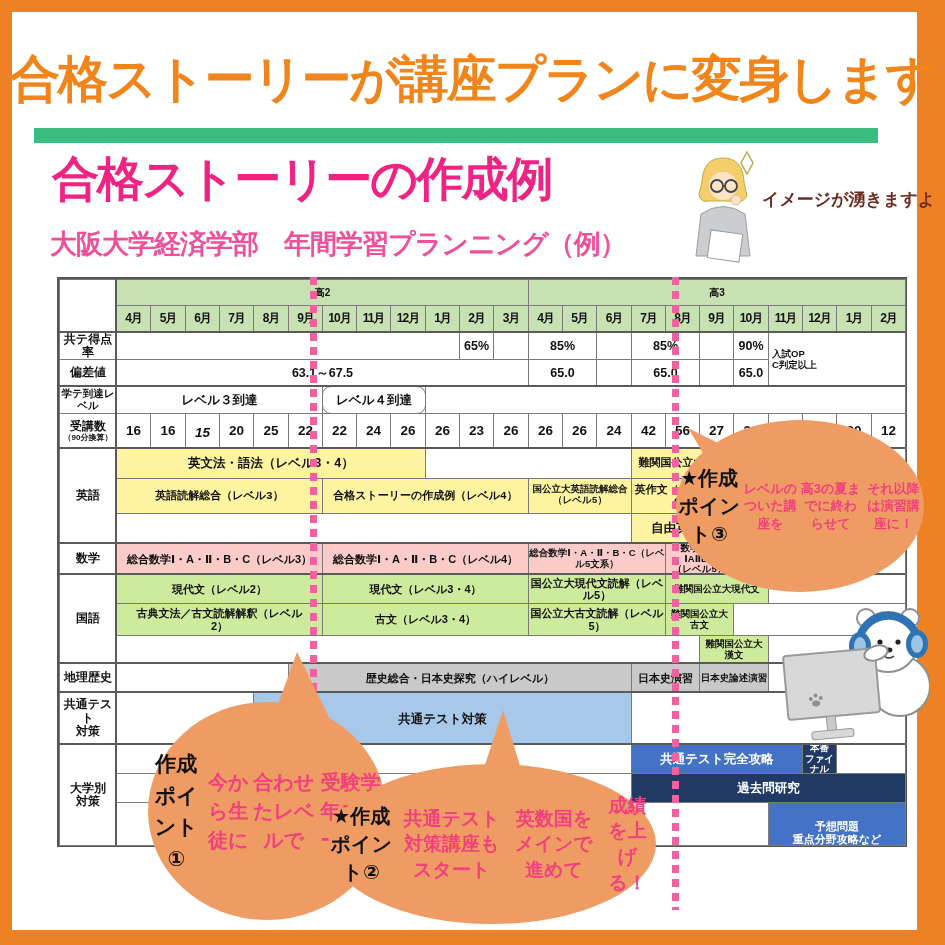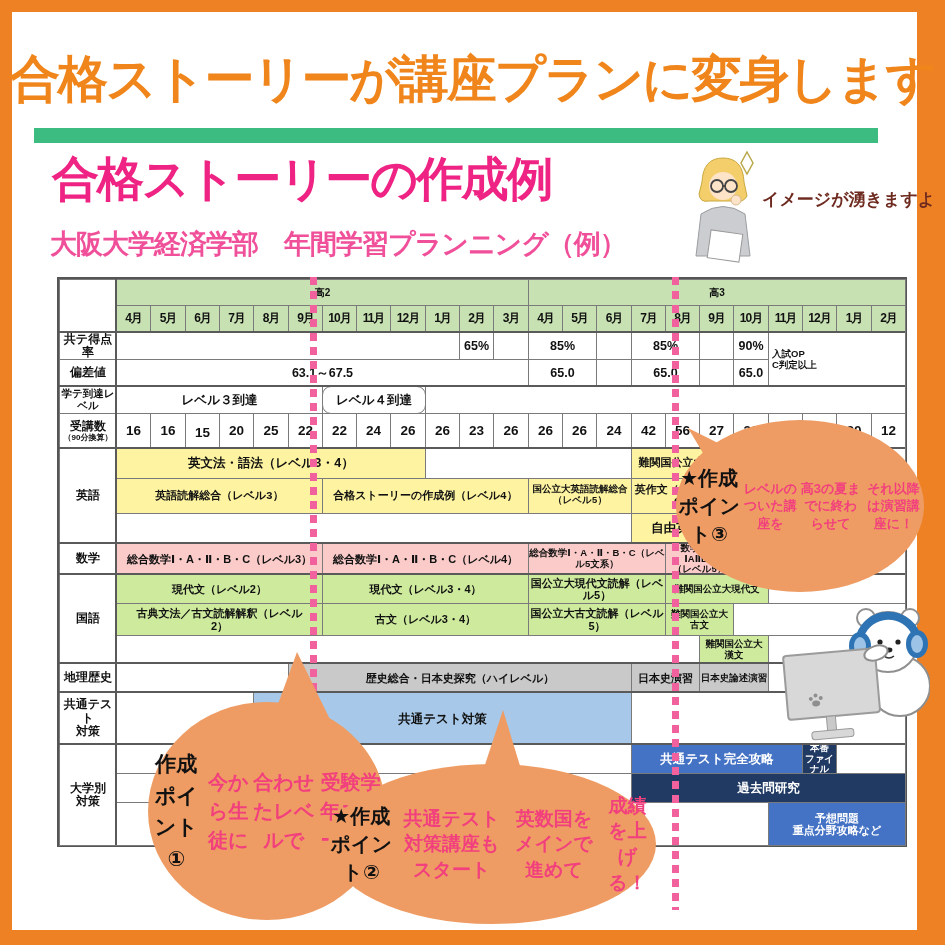--- a/index.html
+++ b/index.html
@@ -111,21 +111,21 @@
       <div class="cell hdr mo" style="left: 572px; top: 26px; width: 35px; height: 28px;"><div class="ct">7月</div></div>
       <div class="cell hdr mo" style="left: 606px; top: 26px; width: 35px; height: 28px;"><div class="ct">8月</div></div>
       <div class="cell hdr mo" style="left: 640px; top: 26px; width: 35px; height: 28px;"><div class="ct">9月</div></div>
       <div class="cell hdr mo" style="left: 674px; top: 26px; width: 36px; height: 28px;"><div class="ct">10月</div></div>
       <div class="cell hdr mo" style="left: 709px; top: 26px; width: 35px; height: 28px;"><div class="ct">11月</div></div>
       <div class="cell hdr mo" style="left: 743px; top: 26px; width: 35px; height: 28px;"><div class="ct">12月</div></div>
       <div class="cell hdr mo" style="left: 777px; top: 26px; width: 36px; height: 28px;"><div class="ct">1月</div></div>
       <div class="cell hdr mo" style="left: 812px; top: 26px; width: 35px; height: 28px;"><div class="ct">2月</div></div>
       <div class="cell num" style="left: 57px; top: 134px; width: 35px; height: 36px;"><div class="ct">16</div></div>
       <div class="cell num" style="left: 91px; top: 134px; width: 36px; height: 36px;"><div class="ct">16</div></div>
-      <div class="cell num" style="left: 126px; top: 134px; width: 35px; height: 40px;"><div class="ct">15</div></div>
+      <div class="cell num" style="left: 126px; top: 134px; width: 35px; height: 40px; font-style: italic;"><div class="ct">15</div></div>
       <div class="cell num" style="left: 160px; top: 134px; width: 35px; height: 36px;"><div class="ct">20</div></div>
       <div class="cell num" style="left: 194px; top: 134px; width: 36px; height: 36px;"><div class="ct">25</div></div>
       <div class="cell num" style="left: 229px; top: 134px; width: 35px; height: 36px;"><div class="ct">22</div></div>
       <div class="cell num" style="left: 263px; top: 134px; width: 35px; height: 36px;"><div class="ct">22</div></div>
       <div class="cell num" style="left: 297px; top: 134px; width: 35px; height: 36px;"><div class="ct">24</div></div>
       <div class="cell num" style="left: 331px; top: 134px; width: 36px; height: 36px;"><div class="ct">26</div></div>
       <div class="cell num" style="left: 366px; top: 134px; width: 35px; height: 36px;"><div class="ct">26</div></div>
       <div class="cell num" style="left: 400px; top: 134px; width: 35px; height: 36px;"><div class="ct">23</div></div>
       <div class="cell num" style="left: 434px; top: 134px; width: 36px; height: 36px;"><div class="ct">26</div></div>
       <div class="cell num" style="left: 469px; top: 134px; width: 35px; height: 36px;"><div class="ct">26</div></div>
@@ -215,21 +215,21 @@
       <div class="cell bg-kt" style="left: 194px; top: 413px; width: 379px; height: 53px;"><div class="ct">共通テスト対策</div></div>
       <div class="cell" style="left: 572px; top: 413px; width: 275px; height: 53px;"></div>
       <div class="cell" style="left: 57px; top: 465px; width: 516px; height: 30px;"></div>
       <div class="cell bg-bl wt" style="left: 572px; top: 465px; width: 172px; height: 30px;"><div class="ct">共通テスト完全攻略</div></div>
       <div class="cell bg-nv wt xs" style="left: 743px; top: 465px; width: 35px; height: 30px;"><div class="ct">本番
 ファイナル</div></div>
       <div class="cell" style="left: 777px; top: 465px; width: 70px; height: 30px;"></div>
       <div class="cell" style="left: 57px; top: 494px; width: 516px; height: 30px;"></div>
       <div class="cell bg-nv wt" style="left: 572px; top: 494px; width: 275px; height: 30px;"><div class="ct">過去問研究</div></div>
       <div class="cell" style="left: 57px; top: 523px; width: 653px; height: 44px;"></div>
-      <div class="cell bg-bl wt sm" style="left: 709px; top: 523px; width: 138px; height: 44px;"><div class="ct">予想問題
+      <div class="cell bg-bl wt sm" style="left: 709px; top: 523px; width: 138px; height: 44px; justify-content: flex-end;"><div class="ct">予想問題
 重点分野攻略など</div></div>
       <div class="sep" style="left: 0px; top: 52px; width: 846px; height: 2px;"></div>
       <div class="sep" style="left: 0px; top: 106px; width: 846px; height: 2px;"></div>
       <div class="sep" style="left: 0px; top: 168px; width: 846px; height: 2px;"></div>
       <div class="sep" style="left: 0px; top: 263px; width: 846px; height: 2px;"></div>
       <div class="sep" style="left: 0px; top: 294px; width: 846px; height: 2px;"></div>
       <div class="sep" style="left: 0px; top: 383px; width: 846px; height: 2px;"></div>
       <div class="sep" style="left: 0px; top: 412px; width: 846px; height: 2px;"></div>
       <div class="sep" style="left: 0px; top: 464px; width: 846px; height: 2px;"></div>
       <div class="sep" style="left: 56px; top: 0px; width: 2px; height: 566px;"></div>

